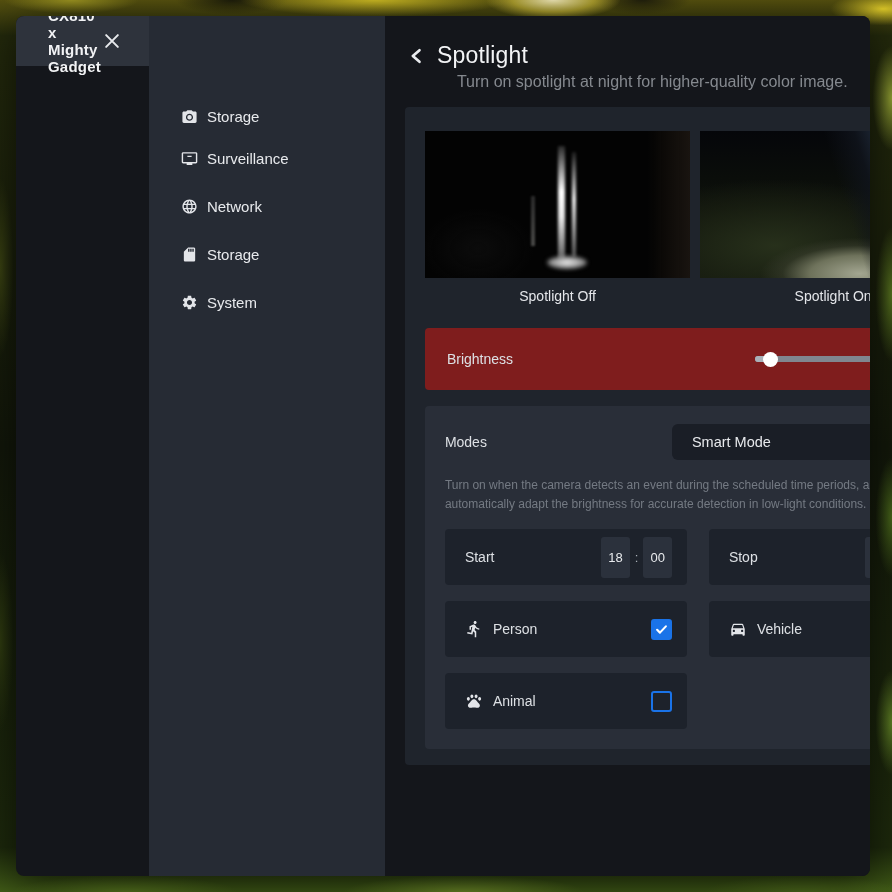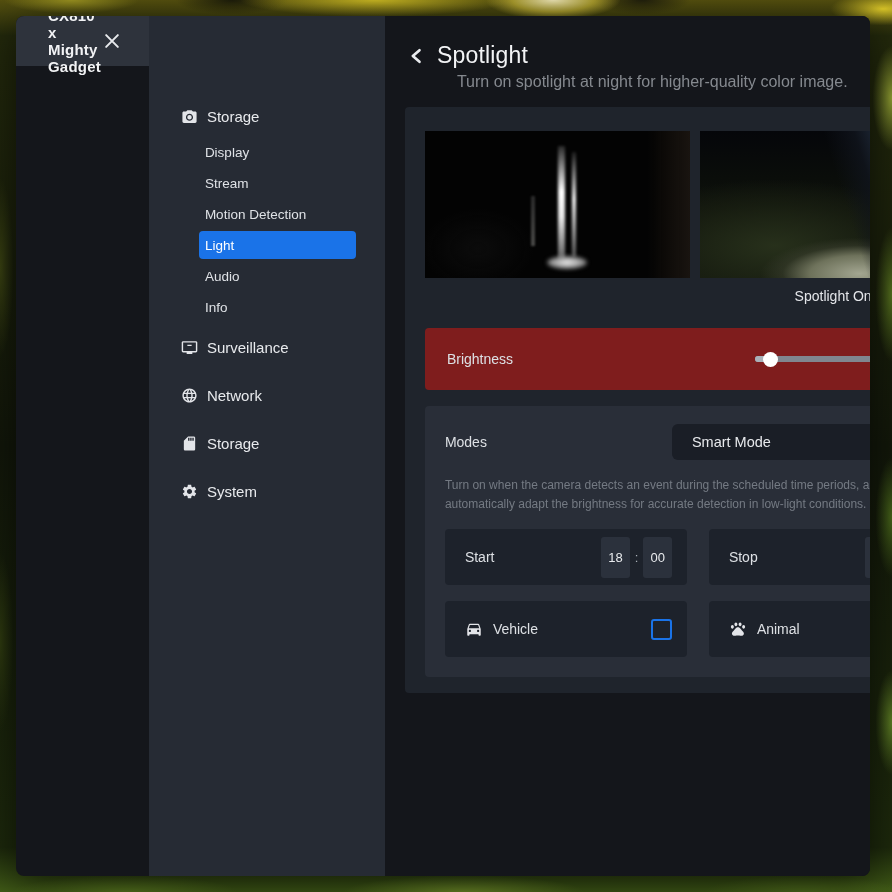--- a/index.html
+++ b/index.html
@@ -163,28 +163,20 @@
 
     <div class="sidebar">
       <div class="nav-top">
         <span class="ic">
           <svg viewBox="0 0 24 24" width="17" height="17">
               <path d="M9 3L7.17 5H4c-1.1 0-2 .9-2 2v12c0 1.1.9 2 2 2h16c1.1 0 2-.9 2-2V7c0-1.1-.9-2-2-2h-3.17L15 3H9zm3 15c-2.76 0-5-2.24-5-5s2.24-5 5-5 5 2.24 5 5-2.24 5-5 5zm0-1.8a3.2 3.2 0 1 0 0-6.4 3.2 3.2 0 0 0 0 6.4z"></path>
             </svg>
         </span>
         <span>Storage</span>
       </div>
-      <div class="sub-list">
-        <div class="nav-sub">Display</div>
-        <div class="nav-sub">Stream</div>
-        <div class="nav-sub">Motion Detection</div>
-        <div class="nav-sub active">Light</div>
-        <div class="nav-sub">Audio</div>
-        <div class="nav-sub">Info</div>
-      </div>
 
       <div class="nav-top first-after-subs">
         <span class="ic">
           <svg viewBox="0 0 24 24" width="17" height="17">
               <path d="M21 3H3c-1.1 0-2 .9-2 2v12c0 1.1.9 2 2 2h5v2h8v-2h5c1.1 0 2-.9 2-2V5c0-1.1-.9-2-2-2zm0 14H3V5h18v12zM9 8h6v2H9z"></path>
             </svg>
         </span>
         <span>Surveillance</span>
       </div>
       <div class="nav-top spaced">
@@ -229,20 +221,21 @@
       <div class="panel">
 
         <div class="previews">
           <div class="preview">
             <div class="cam-img img-off">
               <div class="pole"></div>
               <div class="streak1"></div>
               <div class="streak2"></div>
               <div class="lamp-base"></div>
             </div>
+            <div class="cam-label">Spotlight Off</div>
           </div>
           <div class="preview">
             <div class="cam-img img-on"></div>
             <div class="cam-label">Spotlight On</div>
           </div>
         </div>
 
         <div class="row-card brightness-card">
           <span class="field-label">Brightness</span>
           <div class="slider">
@@ -279,20 +272,35 @@
 
             <div class="sub-card">
               <span class="field-label">Stop</span>
               <div class="time-group">
                 <span class="time-chip">07</span>
                 <span class="time-colon">:</span>
                 <span class="time-chip">00</span>
               </div>
             </div>
 
+            <div class="sub-card">
+              <span class="with-icon">
+                <span class="ic">
+                  <svg viewBox="0 0 24 24" width="18" height="18">
+                      <path d="M13.49 5.48c1.1 0 2-.9 2-2s-.9-2-2-2-2 .9-2 2 .9 2 2 2zm-3.6 13.9l1-4.4 2.1 2v6h2v-7.5l-2.1-2 .6-3c1.3 1.5 3.3 2.5 5.5 2.5v-2c-1.9 0-3.5-1-4.3-2.4l-1-1.6c-.4-.6-1-1-1.7-1-.3 0-.5.1-.8.1l-5.2 2.2v4.7h2v-3.4l1.8-.7-1.6 8.1-4.9-1-.4 2 7 1.4z"></path>
+                    </svg>
+                </span>
+                <span class="field-label">Person</span>
+              </span>
+              <span class="checkbox checked">
+                <svg viewBox="0 0 24 24" width="15" height="15">
+                    <path d="M5 12.5l4.5 4.5L19 7" stroke="#ffffff" stroke-width="3.4" stroke-linecap="round" stroke-linejoin="round" fill="none"></path>
+                  </svg>
+              </span>
+            </div>
 
             <div class="sub-card">
               <span class="with-icon">
                 <span class="ic">
                   <svg viewBox="0 0 24 24" width="18" height="18">
                       <path d="M18.92 6.01C18.72 5.42 18.16 5 17.5 5h-11c-.66 0-1.21.42-1.42 1.01L3 12v8c0 .55.45 1 1 1h1c.55 0 1-.45 1-1v-1h12v1c0 .55.45 1 1 1h1c.55 0 1-.45 1-1v-8l-2.08-5.99zM6.5 16c-.83 0-1.5-.67-1.5-1.5S5.67 13 6.5 13s1.5.67 1.5 1.5S7.33 16 6.5 16zm11 0c-.83 0-1.5-.67-1.5-1.5s.67-1.5 1.5-1.5 1.5.67 1.5 1.5-.67 1.5-1.5 1.5zM5 11l1.5-4.5h11L19 11H5z"></path>
                     </svg>
                 </span>
                 <span class="field-label">Vehicle</span>
               </span>

